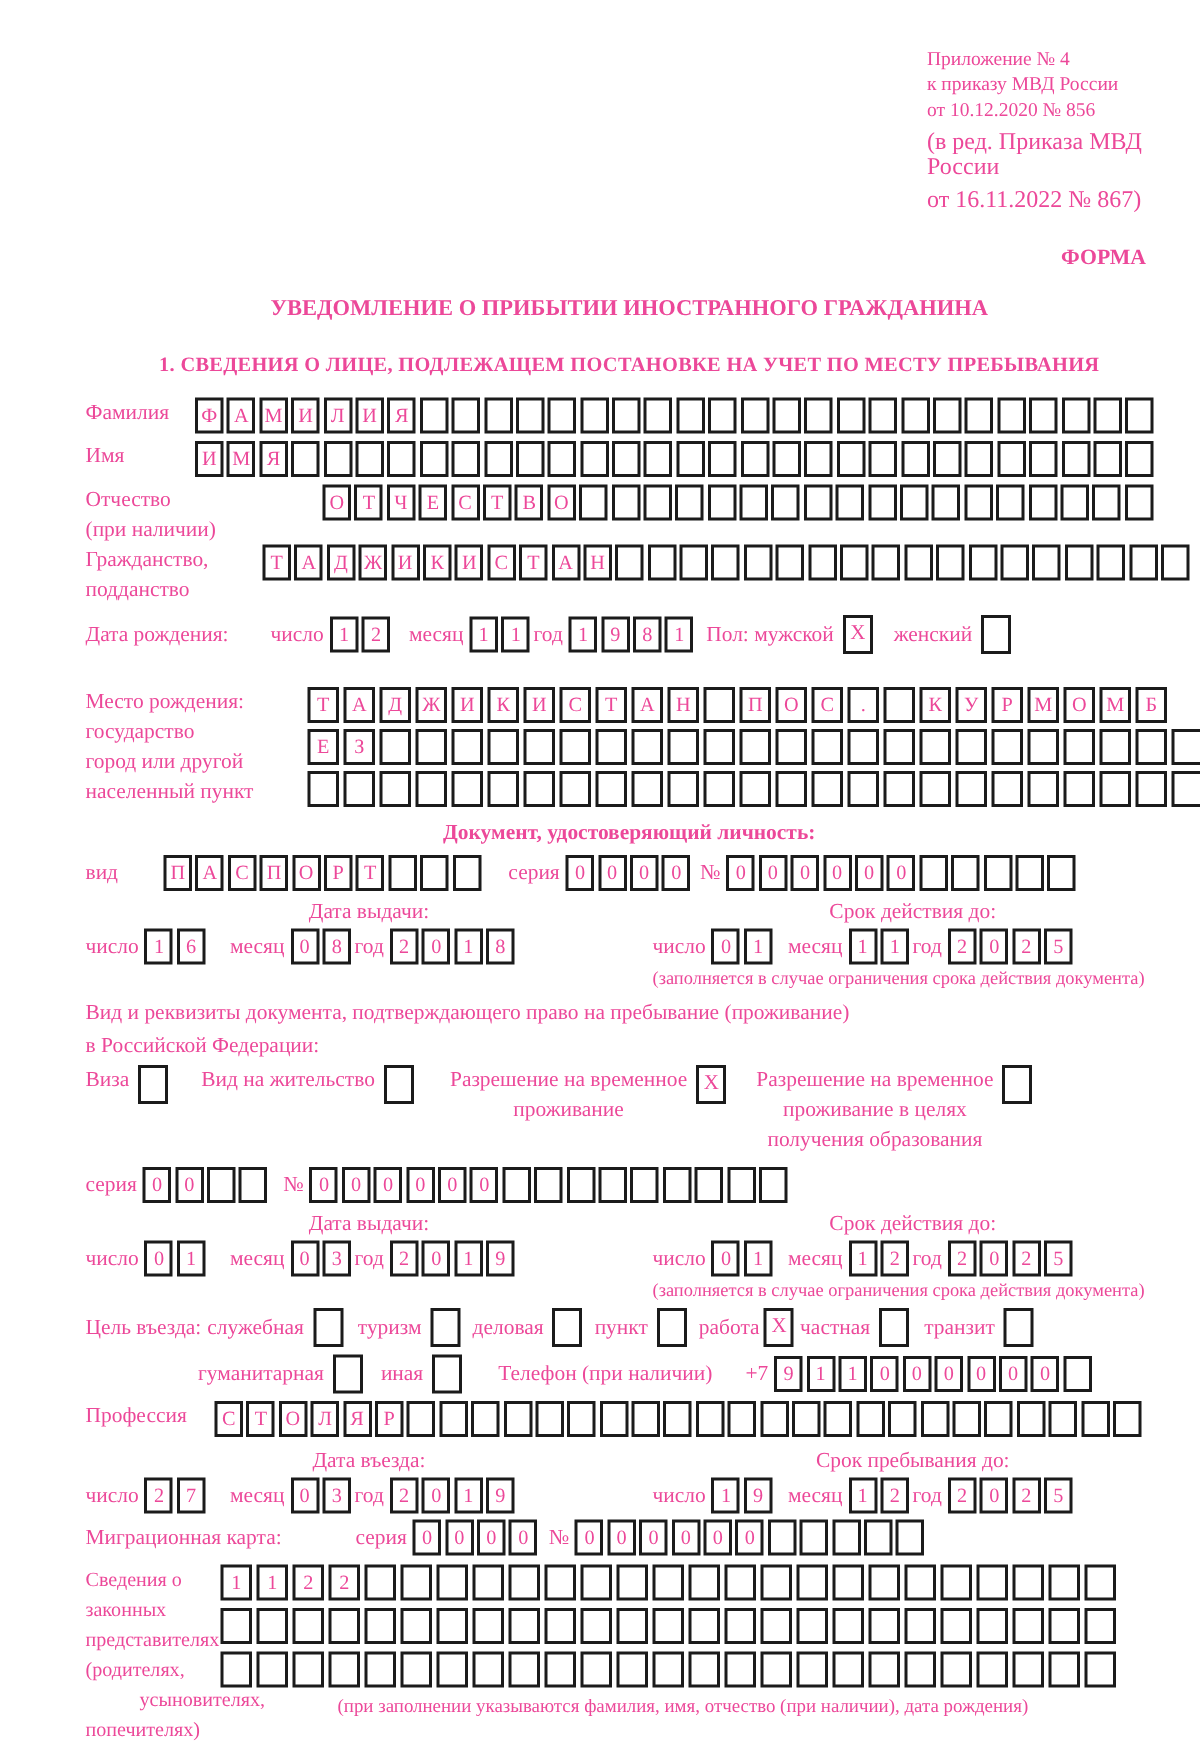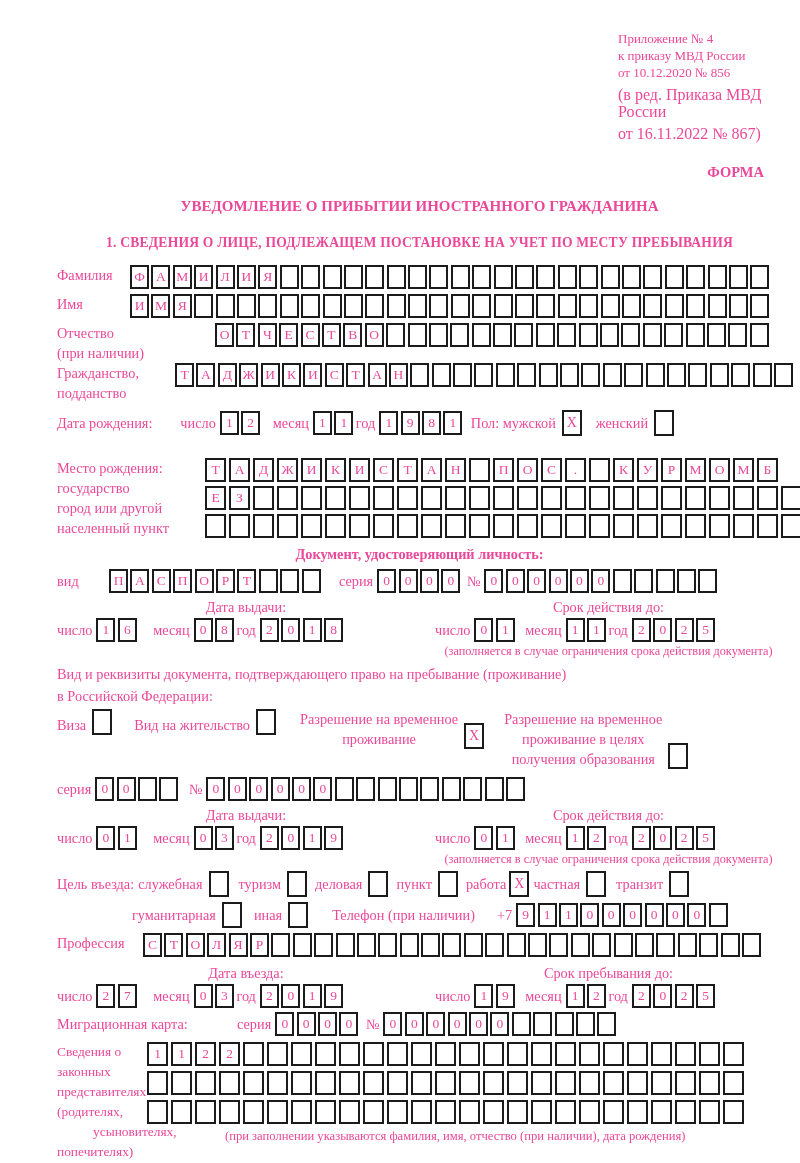--- a/index.html
+++ b/index.html
@@ -39,22 +39,22 @@
   }
   .gap{flex:none;}
   .center-head{text-align:center;font-weight:bold;font-size:14.3px;margin:4px 0 6px 0;}
   .dp{display:flex;margin-bottom:4px;}
   .dp-c1{width:378px;flex:none;}
   .dp-c2{flex:1;}
   .dp-head{text-align:center;font-size:14.3px;line-height:18px;}
   .dp-row{display:flex;align-items:center;margin-top:2px;}
   .dlabel{margin-right:4px;flex:none;}
   .dgap{width:10px;flex:none;}
-  .dp-note{font-size:12.3px;text-align:center;margin-top:2px;}
-  .mlopt{display:flex;align-items:flex-end;}
+  .dp-note{font-size:12.3px;text-align:left;margin-top:2px;}
+  .mlopt{display:flex;align-items:flex-start;}
   .mlopt .optlines{text-align:center;font-size:14.3px;line-height:20px;}
   .rep-label{width:90px;flex:none;font-size:13.4px;line-height:20px;}
   .rep-cells .frow{margin-bottom:5px;}
   .bottom-note{font-size:12.6px;margin:4px 0 0 78px;}
 </style>
 </head>
 <body>
 
 <div class="page">
 

